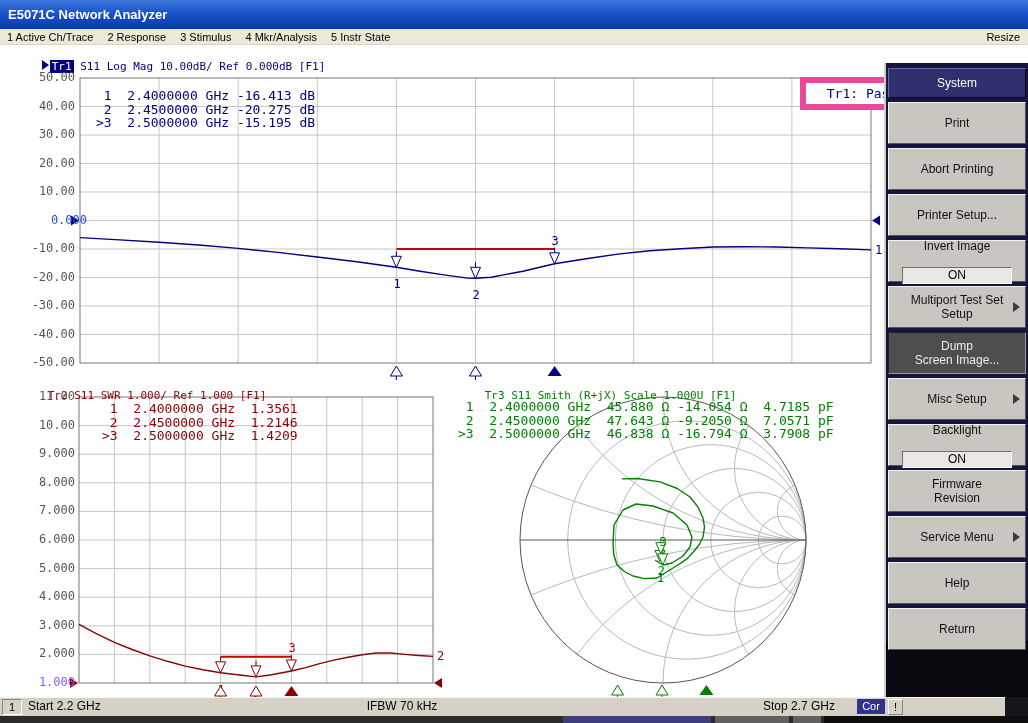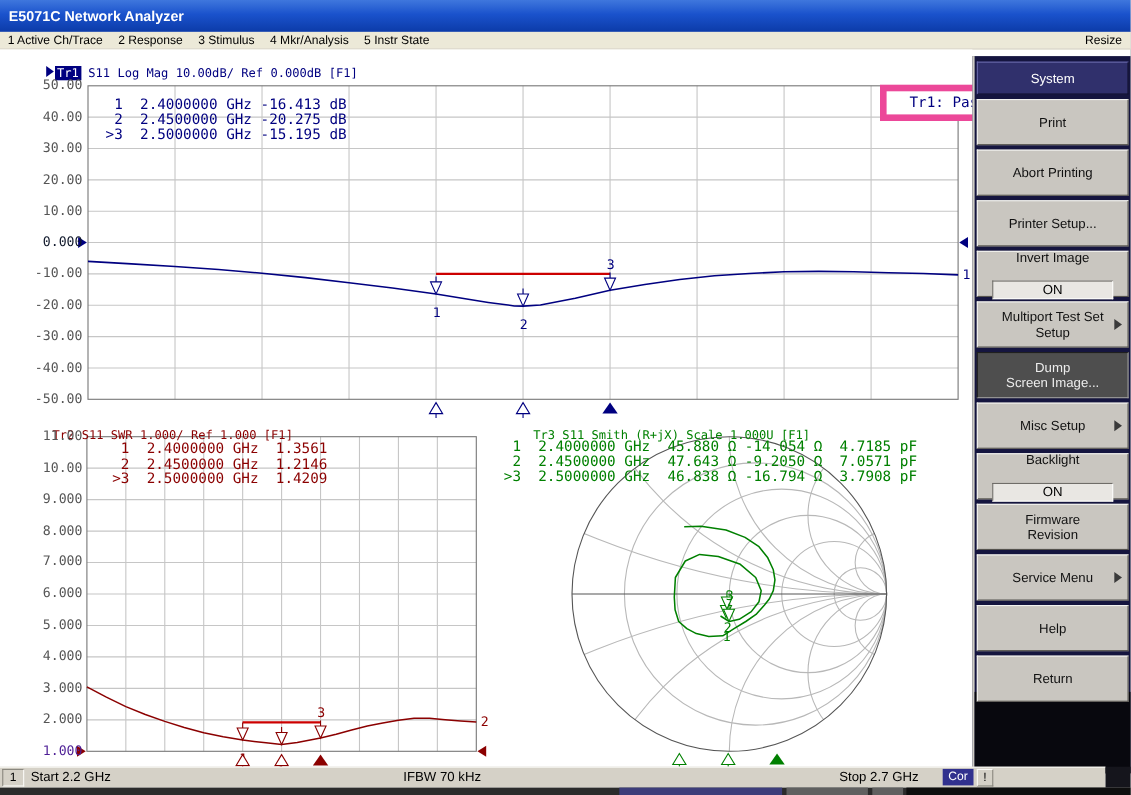--- a/index.html
+++ b/index.html
@@ -22,21 +22,21 @@
   .tr1c{color:#000080}.tr2c{color:#8b0000}.tr3c{color:#008000}
   .tr-active-arrow{display:inline-block;width:0;height:0;border-left:7px solid #000080;
     border-top:5px solid transparent;border-bottom:5px solid transparent;margin-right:1px;}
   .tr-inv{background:#000080;color:#fff;}
   .ylab{position:absolute;width:58px;text-align:right;font-family:"DejaVu Sans Mono",monospace;
     font-size:12px;color:#555;}
   .readout{position:absolute;font-family:"DejaVu Sans Mono",monospace;font-size:13px;line-height:13.5px;white-space:pre;}
   .passbox{position:absolute;left:800px;top:32px;width:112px;height:21px;border:6px solid #ec4899;background:#fff;
     font-family:"DejaVu Sans Mono",monospace;font-size:13px;color:#000080;display:flex;align-items:center;justify-content:center;}
   
-  .sidebar{position:absolute;left:884px;top:51px;width:144px;height:652px;background:#15153f;
+  .sidebar{position:absolute;left:884px;top:63px;width:144px;height:652px;background:#15153f;
     border-left:2px solid #cfcdc5;box-sizing:border-box;}
   .sidebar::after{content:"";position:absolute;left:0;right:0;top:578px;bottom:0;background:#08080e;z-index:0;}
   .sidebar-inner{position:relative;z-index:1;display:flex;flex-direction:column;gap:4px;padding-top:5px;}
   .sk-title{height:28px;margin:0 2px;background:#30306c;color:#fff;font-size:12px;
     display:flex;align-items:center;justify-content:center;
     border:1px solid;border-color:#6868aa #0c0c28 #0c0c28 #6868aa;cursor:pointer;}
   .softkey{position:relative;height:40px;margin:0 2px;background:#c9c6c0;color:#111;font-size:12px;
     display:flex;flex-direction:column;align-items:center;justify-content:center;line-height:14px;
     border:1px solid;border-color:#f2f2ef #55534e #55534e #f2f2ef;cursor:pointer;text-align:center;}
   .softkey.active{background:#4e4e4e;color:#ececec;border-color:#1f1f1f #9b9b9b #9b9b9b #1f1f1f;}
@@ -210,39 +210,39 @@
     <div class="trhead tr3c" style="left:445px;top:331px;">
       <span>Tr3 S11 Smith (R+jX) Scale 1.000U [F1]</span>
     </div>
 
     <div id="tr1-ylabels">
         <div class="ylab" style="left: 17px; top: 25px;">50.00</div>
         <div class="ylab" style="left: 17px; top: 53.5px;">40.00</div>
         <div class="ylab" style="left: 17px; top: 82px;">30.00</div>
         <div class="ylab" style="left: 17px; top: 110.5px;">20.00</div>
         <div class="ylab" style="left: 17px; top: 139px;">10.00</div>
-        <div class="ylab" style="left: 17px; top: 167.5px; color: #0f172a;">0.000</div>
+        <div class="ylab" style="left: 29px; top: 167.5px; color: #1d4ed8;">0.000</div>
         <div class="ylab" style="left: 17px; top: 196px;">-10.00</div>
         <div class="ylab" style="left: 17px; top: 224.5px;">-20.00</div>
         <div class="ylab" style="left: 17px; top: 253px;">-30.00</div>
         <div class="ylab" style="left: 17px; top: 281.5px;">-40.00</div>
         <div class="ylab" style="left: 17px; top: 310px;">-50.00</div>
       </div>
     <div id="tr2-ylabels">
         <div class="ylab" style="left: 17px; top: 344px;">11.00</div>
         <div class="ylab" style="left: 17px; top: 372.6px;">10.00</div>
         <div class="ylab" style="left: 17px; top: 401.2px;">9.000</div>
         <div class="ylab" style="left: 17px; top: 429.8px;">8.000</div>
         <div class="ylab" style="left: 17px; top: 458.4px;">7.000</div>
         <div class="ylab" style="left: 17px; top: 487px;">6.000</div>
         <div class="ylab" style="left: 17px; top: 515.6px;">5.000</div>
         <div class="ylab" style="left: 17px; top: 544.2px;">4.000</div>
         <div class="ylab" style="left: 17px; top: 572.8px;">3.000</div>
         <div class="ylab" style="left: 17px; top: 601.4px;">2.000</div>
-        <div class="ylab" style="left: 17px; top: 630px; color: #4c1d95;">1.000</div>
+        <div class="ylab" style="left: 17px; top: 630px; color: #8b5cf6;">1.000</div>
       </div>
     <div id="tr1-readout" class="readout tr1c" style="left:84px;top:44px;margin-left:12px;"><div> 1  2.4000000 GHz -16.413 dB</div><div> 2  2.4500000 GHz -20.275 dB</div><div>&gt;3  2.5000000 GHz -15.195 dB</div></div>
     <div id="tr2-readout" class="readout tr2c" style="left:102px;top:357px;"><div> 1  2.4000000 GHz  1.3561</div><div> 2  2.4500000 GHz  1.2146</div><div>&gt;3  2.5000000 GHz  1.4209</div></div>
     <div id="tr3-readout" class="readout tr3c" style="left:458px;top:355px;"><div> 1  2.4000000 GHz  45.880 Ω -14.054 Ω  4.7185 pF</div><div> 2  2.4500000 GHz  47.643 Ω -9.2050 Ω  7.0571 pF</div><div>&gt;3  2.5000000 GHz  46.838 Ω -16.794 Ω  3.7908 pF</div></div>
   </div>
 
   <div class="sidebar">
     <div class="sidebar-inner" id="sidebar-inner">
       <div class="sk-title">
         <span>System</span>

